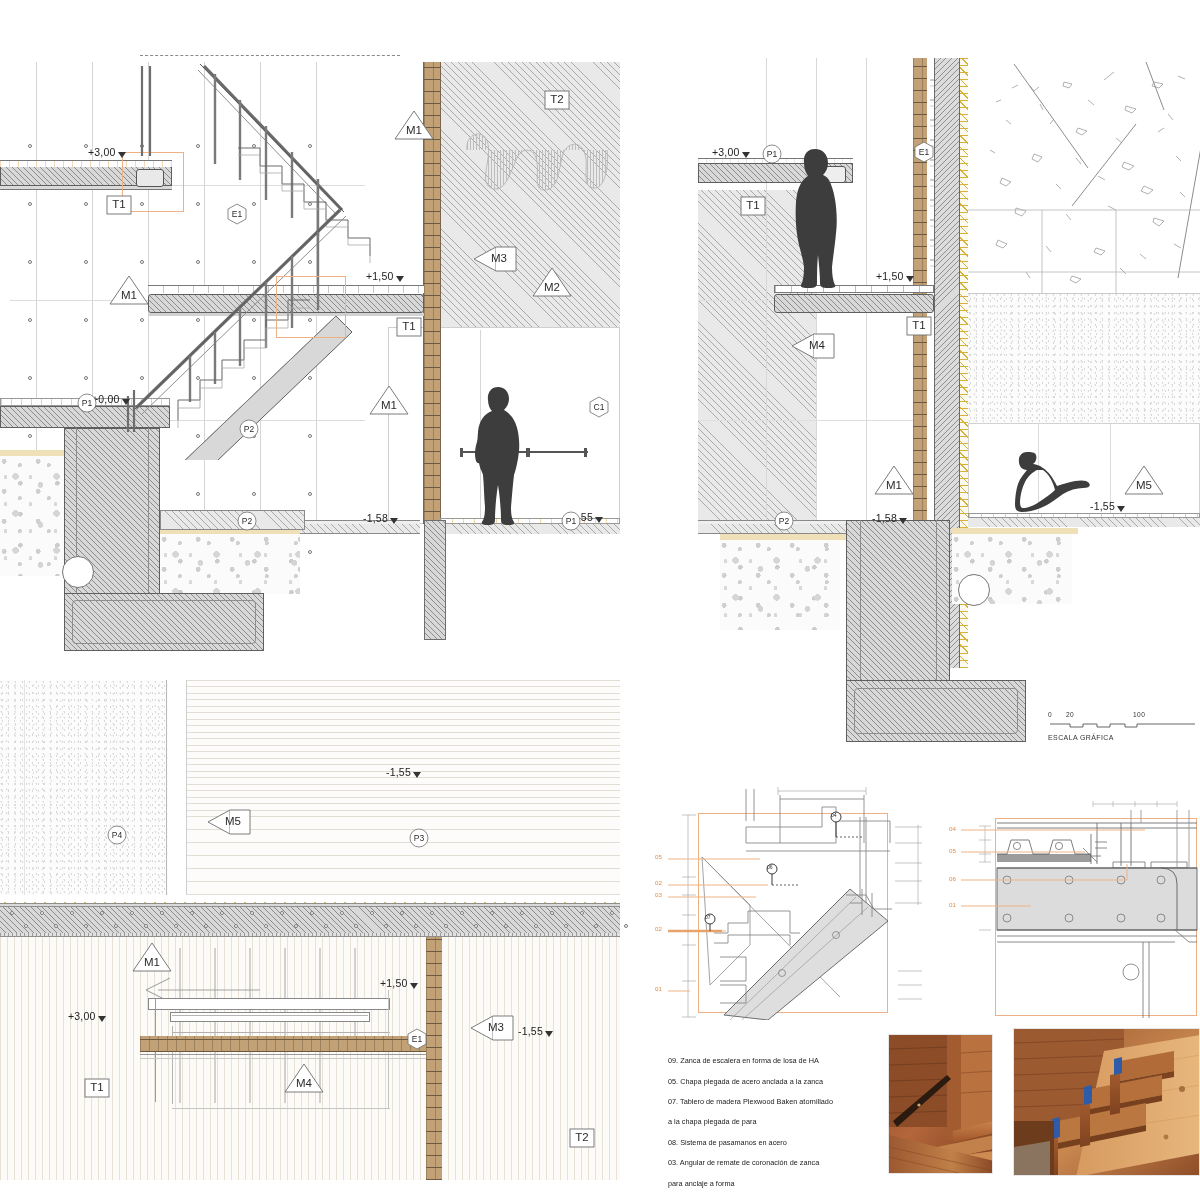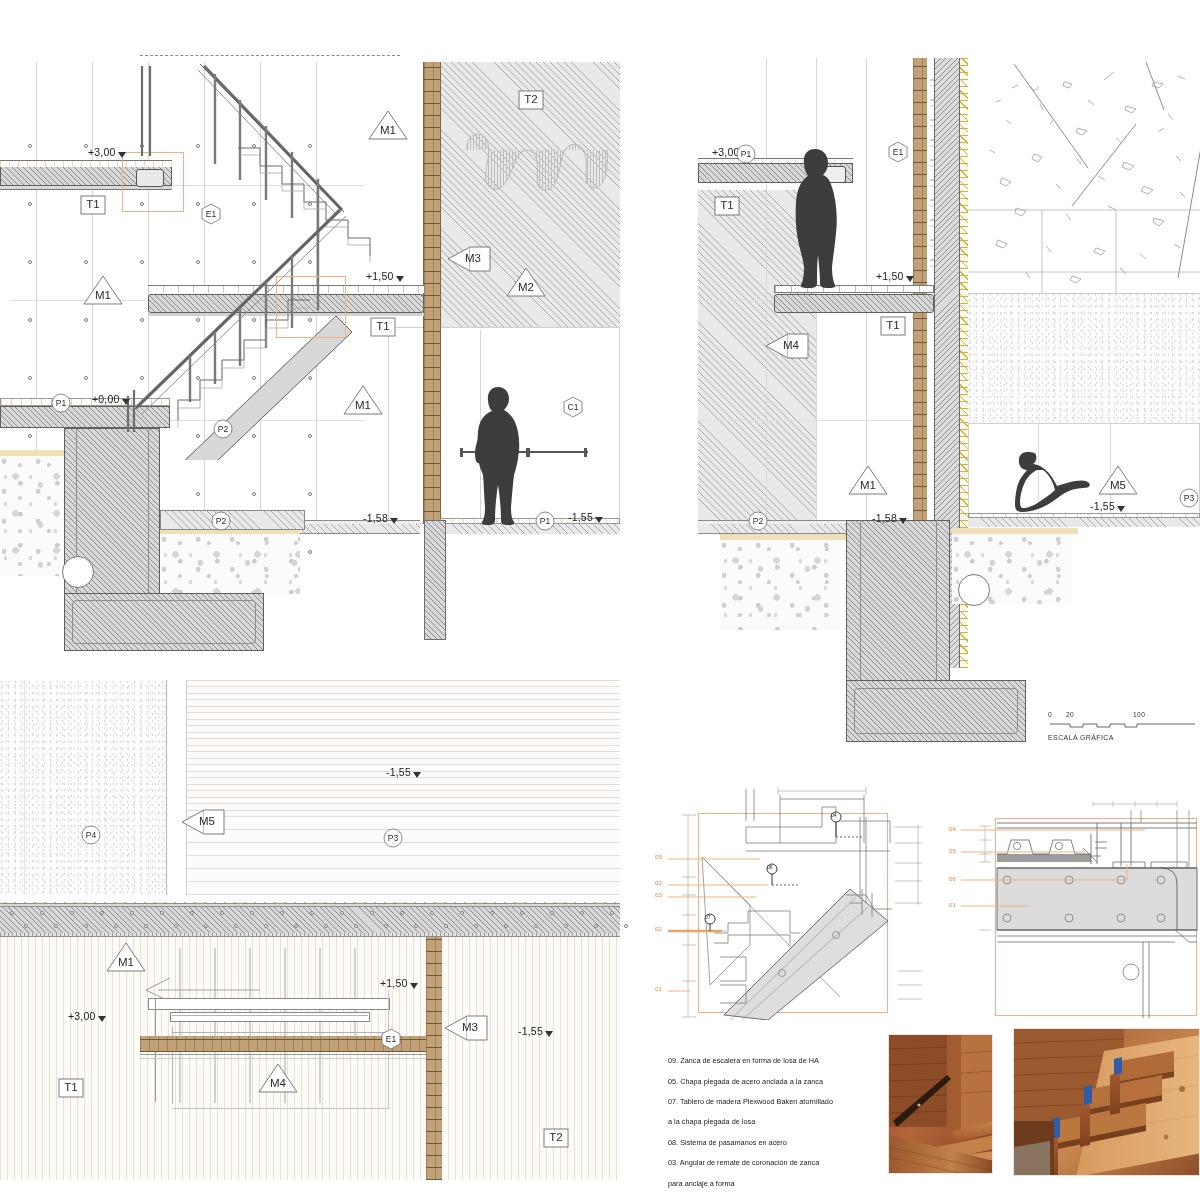--- a/index.html
+++ b/index.html
@@ -7,21 +7,21 @@
   body{width:1200px;height:1200px;position:relative;overflow:hidden;
        font-family:"Liberation Sans", sans-serif;color:#1a1a1a;}
   .sheet{position:absolute;left:0;top:0;width:1200px;height:1200px;background:#fff;}
 
   
   .abs{position:absolute;}
 
   
   .tag-tri,.tag-flag,.tag-circ,.tag-hex,.tag-sq{
     position:absolute;font-size:11px;line-height:1;color:#2b2b2b;
-    display:flex;align-items:center;justify-content:center;
+    display:flex;align-items:center;justify-content:center;margin-left:26px;
   }
   .tag-tri{width:46px;height:40px;}
   .tag-tri svg,.tag-flag svg,.tag-circ svg,.tag-hex svg,.tag-sq svg{position:absolute;left:0;top:0;}
   .tag-tri span{position:relative;top:6px;font-size:11.5px;}
   .tag-flag{width:46px;height:28px;}
   .tag-flag span{position:relative;left:4px;font-size:11.5px;}
   .tag-circ{width:22px;height:22px;}
   .tag-circ span{position:relative;font-size:8.5px;}
   .tag-hex{width:22px;height:22px;}
   .tag-hex span{position:relative;font-size:8.5px;}
@@ -1066,21 +1066,21 @@
     <span class="detail-num" style="left:4px;top:35px;">04</span>
     <span class="detail-num" style="left:4px;top:57px;">05</span>
     <span class="detail-num" style="left:4px;top:85px;">06</span>
     <span class="detail-num" style="left:4px;top:111px;">01</span>
   </div>
 
   <div class="legend" style="left:668px;top:1046px;width:215px;">
     <div>09. Zanca de escalera en forma de losa de HA</div>
     <div>05. Chapa plegada de acero anclada a la zanca</div>
     <div>07. Tablero de madera Plexwood Baken atornillado</div>
-    <div>a la chapa plegada de losa</div>
+    <div>a la chapa plegada de para</div>
     <div>08. Sistema de pasamanos en acero</div>
     <div>03. Angular de remate de coronación de zanca</div>
     <div>para anclaje a forma</div>
     <div>06. Chapa de anclaje de montantes de</div>
     
     
     
     
   </div>
 

